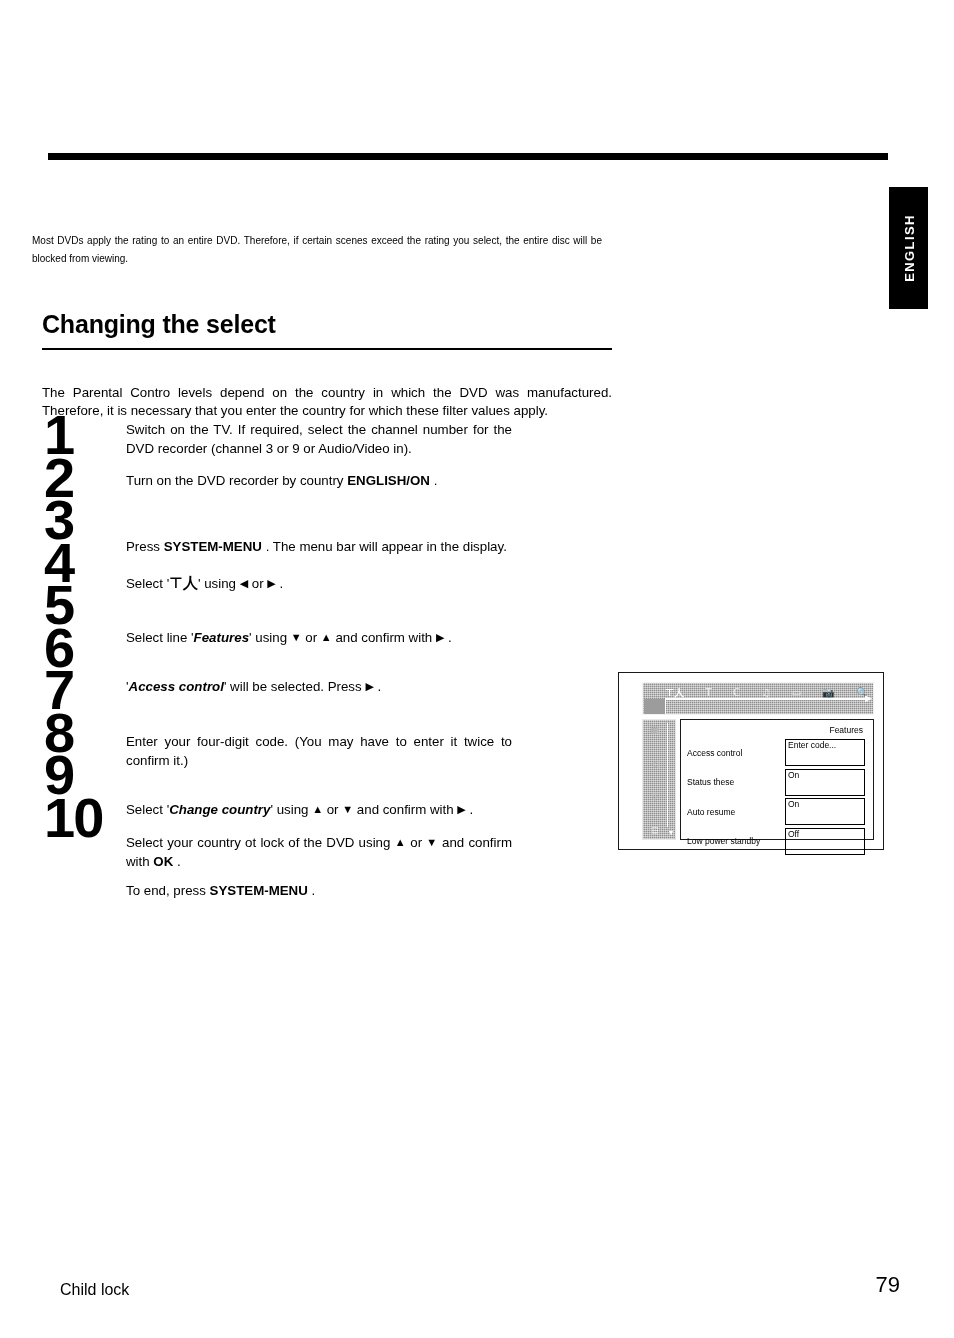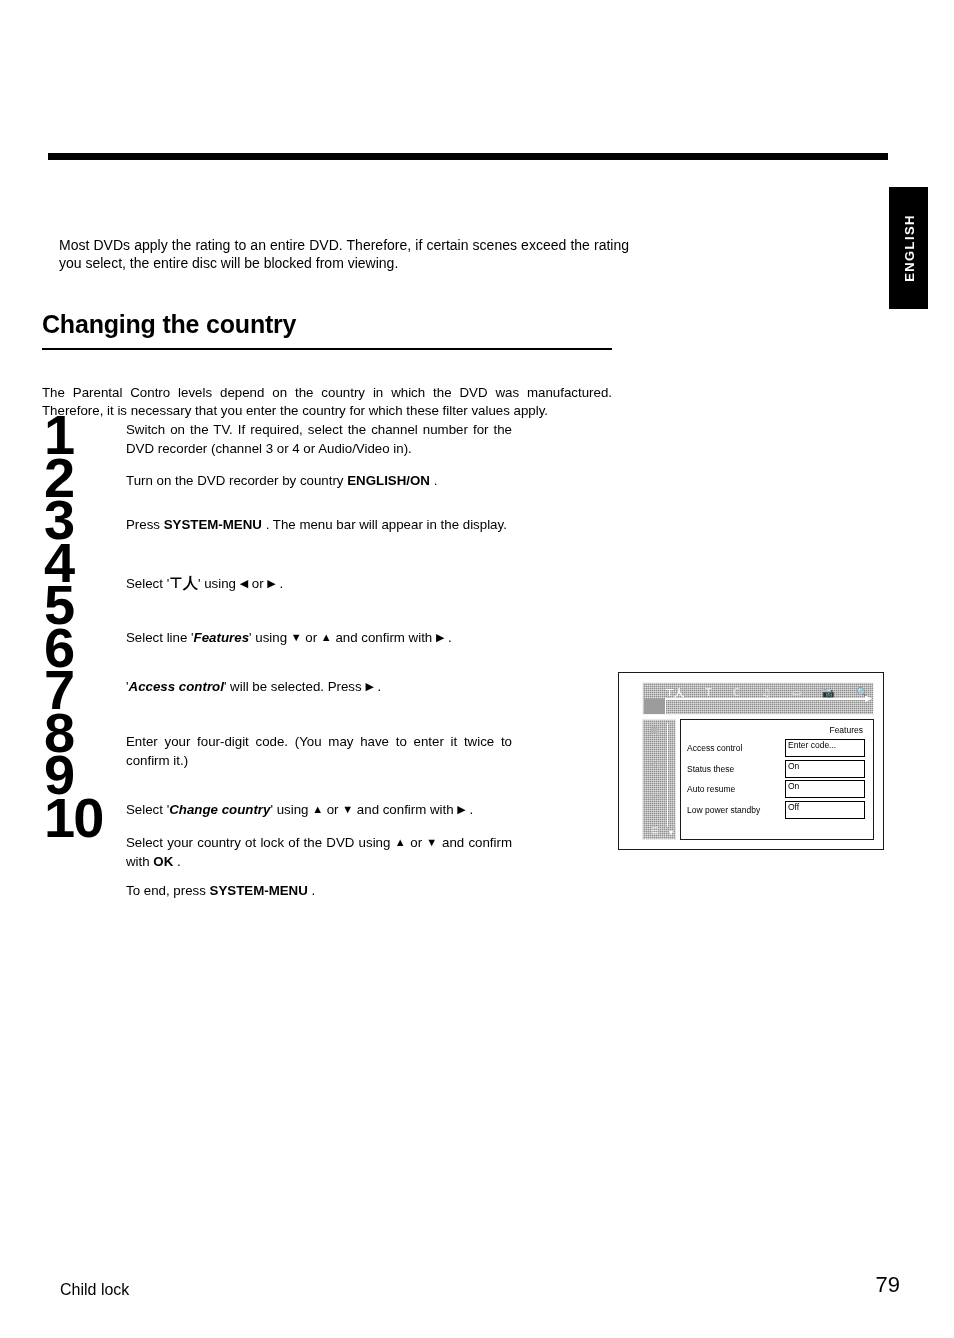--- a/index.html
+++ b/index.html
@@ -43,24 +43,24 @@
     color: #ffffff;
     font-size: 13px;
     font-weight: bold;
     letter-spacing: 1.4px;
     white-space: nowrap;
   }
 
   
   .intro {
     position: absolute;
-    left: 59px;
+    left: 32px;
     top: 222px;
     width: 570px;
-    font-size: 14px;
+    font-size: 10px;
     line-height: 18px;
     text-align: justify;
   }
 
   
   .section-heading {
     position: absolute;
     left: 42px;
     top: 293px;
     width: 570px;
@@ -262,21 +262,21 @@
   }
   .feature-label {
     width: 98px;
     flex: 0 0 98px;
     white-space: nowrap;
   }
   .feature-value {
     flex: 1;
     border: 1.2px solid #000000;
     padding: 0px 2px;
-    height: 18px;
+    height: 27px;
     line-height: 11px;
     box-sizing: border-box;
     font-size: 8.5px;
   }
 
   
   .footer-left {
     position: absolute;
     left: 60px;
     top: 1281px;
@@ -294,41 +294,41 @@
 <body>
 
 <div class="top-rule"></div>
 
 <div class="lang-tab">
   <span class="lang-tab-label">ENGLISH</span>
 </div>
 
 <p class="intro">Most DVDs apply the rating to an entire DVD. Therefore, if certain scenes exceed the rating you select, the entire disc will be blocked from viewing.</p>
 
-<h1 class="section-heading">Changing the country</h1>
+<h1 class="section-heading">Changing the select</h1>
 
 <p class="lead">The Parental Contro levels depend on the country in which the DVD was manufactured. Therefore, it is necessary that you enter the country for which these filter values apply.</p>
 
 <div class="numerals">
     <span class="numeral">1</span>
     <span class="numeral">2</span>
     <span class="numeral">3</span>
     <span class="numeral">4</span>
     <span class="numeral">5</span>
     <span class="numeral">6</span>
     <span class="numeral">7</span>
     <span class="numeral">8</span>
     <span class="numeral">9</span>
     <span class="numeral">10</span>
   </div>
 
 <div class="steps">
-    <div class="step-text" style="top: 0px;"><span>Switch on the TV. If required, select the channel number for the DVD recorder (channel 3 or 4 or Audio/Video in).</span></div>
+    <div class="step-text" style="top: 0px;"><span>Switch on the TV. If required, select the channel number for the DVD recorder (channel 3 or 9 or Audio/Video in).</span></div>
     <div class="step-text" style="top: 51px;"><span>Turn on the DVD recorder by country </span><b class="kb">ENGLISH/ON</b><span> .</span></div>
-    <div class="step-text" style="top: 95px;"><span>Press </span><b class="kb">SYSTEM-MENU</b><span> . The menu bar will appear in the display.</span></div>
+    <div class="step-text" style="top: 117px;"><span>Press </span><b class="kb">SYSTEM-MENU</b><span> . The menu bar will appear in the display.</span></div>
     <div class="step-text" style="top: 154px;"><span>Select '</span><span class="glyph-ta">⊤人</span><span>' using </span><span class="arrow">◀</span><span> or </span><span class="arrow">▶</span><span> .</span></div>
     <div class="step-text" style="top: 208px;"><span>Select line '</span><i class="em">Features</i><span>' using </span><span class="arrow">▼</span><span> or </span><span class="arrow">▲</span><span> and confirm with </span><span class="arrow">▶</span><span> .</span></div>
     <div class="step-text" style="top: 257px;"><span>'</span><i class="em">Access control</i><span>' will be selected. Press </span><span class="arrow">▶</span><span> .</span></div>
     <div class="step-text" style="top: 312px;"><span>Enter your four-digit code. (You may have to enter it twice to confirm it.)</span></div>
     <div class="step-text" style="top: 380px;"><span>Select '</span><i class="em">Change country</i><span>' using </span><span class="arrow">▲</span><span> or </span><span class="arrow">▼</span><span> and confirm with </span><span class="arrow">▶</span><span> .</span></div>
     <div class="step-text" style="top: 413px;"><span>Select your country ot lock of the DVD using </span><span class="arrow">▲</span><span> or </span><span class="arrow">▼</span><span> and confirm with </span><b class="kb">OK</b><span> .</span></div>
     <div class="step-text" style="top: 461px;"><span>To end, press </span><b class="kb">SYSTEM-MENU</b><span> .</span></div>
   </div>
 
 <div class="tv">

